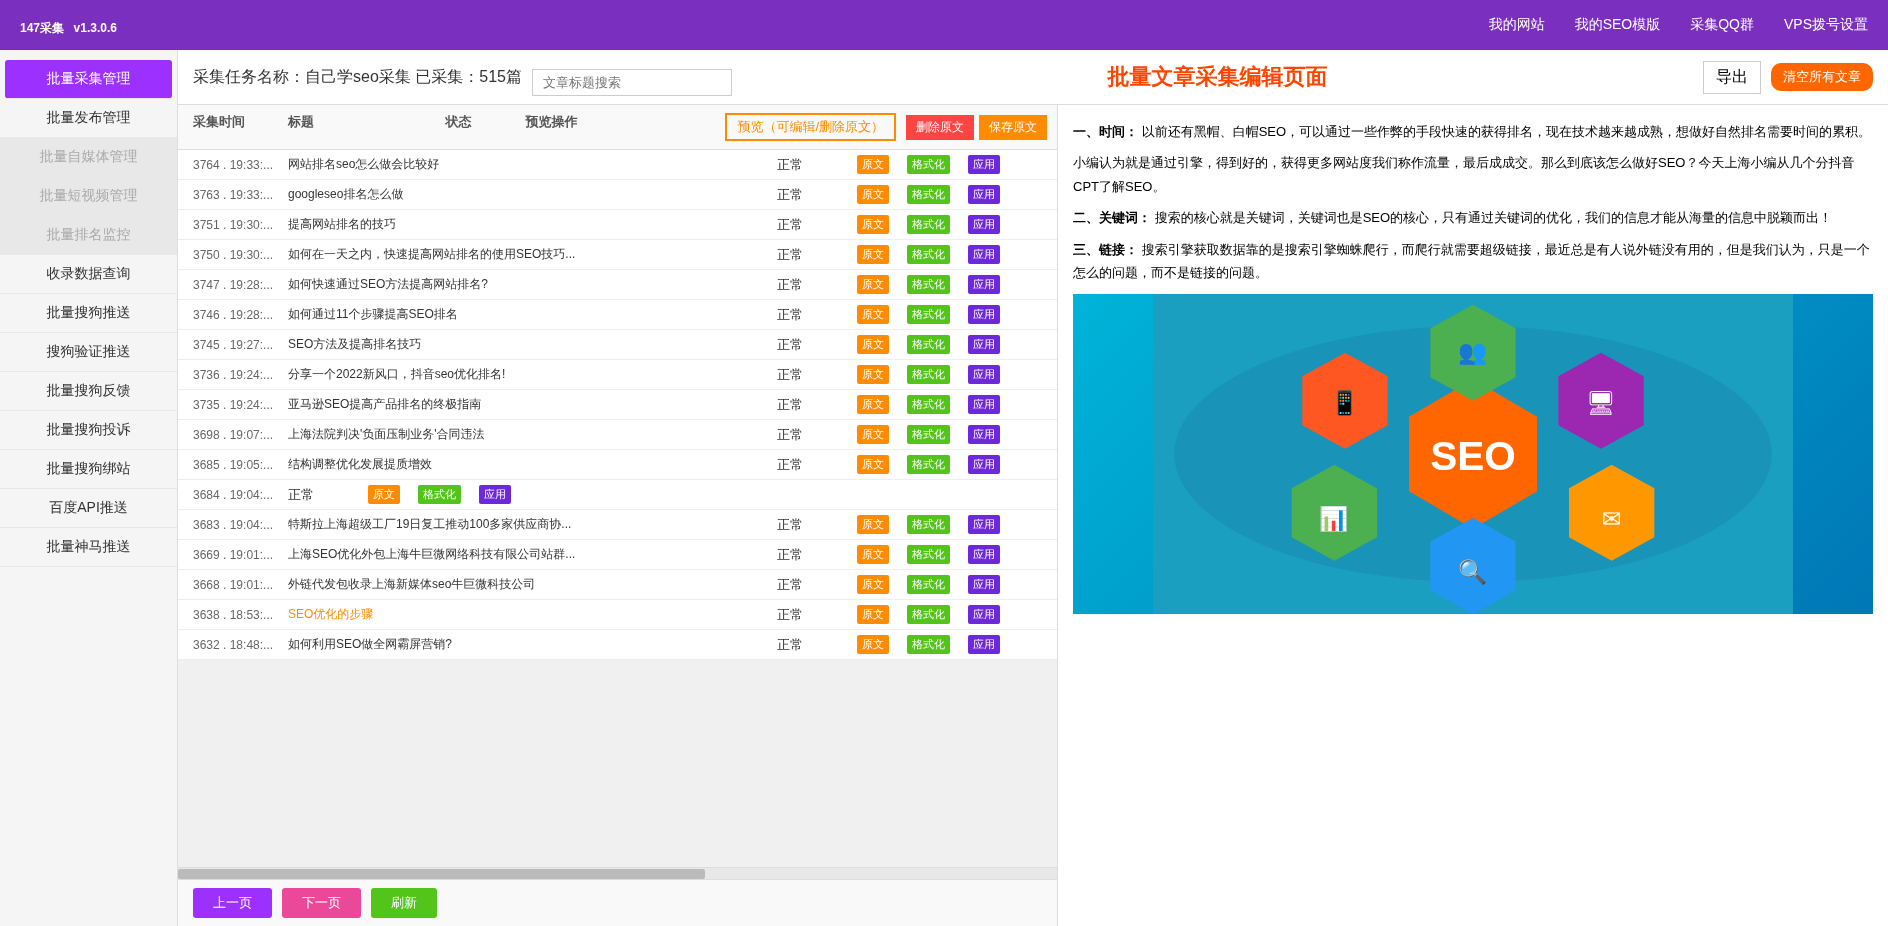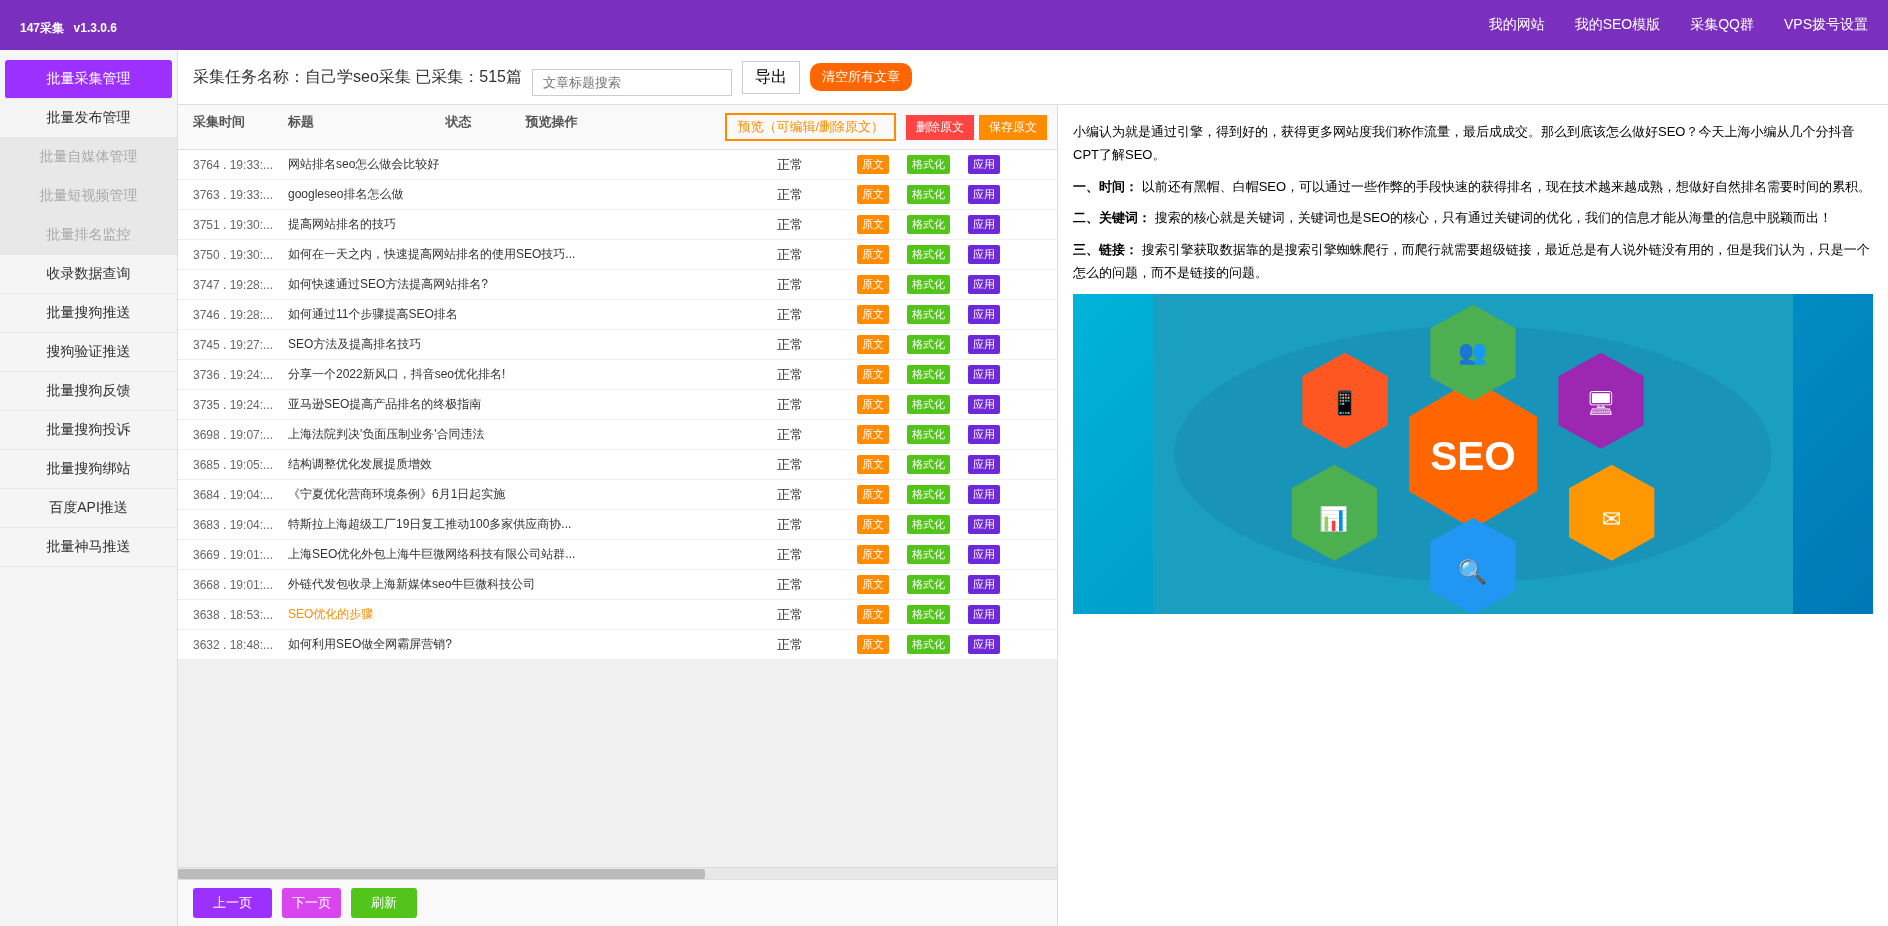--- a/index.html
+++ b/index.html
@@ -211,24 +211,24 @@
     .btn-prev {
       background: #9B30FF;
       color: white;
       border: none;
       padding: 6px 20px;
       cursor: pointer;
       font-size: 13px;
       border-radius: 3px;
     }
     .btn-next {
-      background: #d946ef;
-      color: white;
-      border: none;
-      padding: 6px 10px;
+      background: #ec4899;
+      color: white;
+      border: none;
+      padding: 6px 20px;
       cursor: pointer;
       font-size: 13px;
       border-radius: 3px;
     }
     .btn-refresh {
       background: #52C41A;
       color: white;
       border: none;
       padding: 6px 20px;
       cursor: pointer;
@@ -314,20 +314,21 @@
     <div class="sidebar-item">批量搜狗绑站</div>
     <div class="sidebar-item">百度API推送</div>
     <div class="sidebar-item">批量神马推送</div>
   </div>
 
   <div class="main">
 
     <div class="top-bar">
       <span class="task-info">采集任务名称：自己学seo采集 已采集：515篇</span>
       <input class="search-input" type="text" placeholder="文章标题搜索" style="">
+      <span class="page-title-big">批量文章采集编辑页面</span>
       <button class="btn-export">导出</button>
       <button class="btn-clear-all">清空所有文章</button>
     </div>
 
     <div class="content-area">
 
       <div class="table-area">
 
         <div class="table-header">
           <div class="col-time">采集时间</div>
@@ -451,21 +452,20 @@
               <div class="row-title">结构调整优化发展提质增效</div>
               <div class="row-status">正常</div>
               <div class="row-ops">
                 <button class="op-btn orange">原文</button>
                 <button class="op-btn green">格式化</button>
                 <button class="op-btn blue">应用</button>
               </div>
             </div>
             <div class="table-row">
               <div class="row-time">3684 . 19:04:...</div>
-              <div class="row-title">《宁夏优化营商环境条例》6月1日起实施</div>
               <div class="row-status">正常</div>
               <div class="row-ops">
                 <button class="op-btn orange">原文</button>
                 <button class="op-btn green">格式化</button>
                 <button class="op-btn blue">应用</button>
               </div>
             </div>
             <div class="table-row">
               <div class="row-time">3683 . 19:04:...</div>
               <div class="row-title">特斯拉上海超级工厂19日复工推动100多家供应商协...</div>
@@ -523,25 +523,25 @@
         </div>
 
         <div class="pagination">
           <button class="btn-prev">上一页</button>
           <button class="btn-next">下一页</button>
           <button class="btn-refresh">刷新</button>
         </div>
       </div>
 
       <div class="preview-panel">
-        <p>小编认为就是通过引擎，得到好的，获得更多网站度我们称作流量，最后成成交。那么到底该怎么做好SEO？今天上海小编从几个分抖音CPT了解SEO。</p>
         <p>
           <strong>一、时间：</strong>
           <span>以前还有黑帽、白帽SEO，可以通过一些作弊的手段快速的获得排名，现在技术越来越成熟，想做好自然排名需要时间的累积。</span>
         </p>
+        <p>小编认为就是通过引擎，得到好的，获得更多网站度我们称作流量，最后成成交。那么到底该怎么做好SEO？今天上海小编从几个分抖音CPT了解SEO。</p>
         <p>
           <strong>二、关键词：</strong>
           <span>搜索的核心就是关键词，关键词也是SEO的核心，只有通过关键词的优化，我们的信息才能从海量的信息中脱颖而出！</span>
         </p>
         <p>
           <strong>三、链接：</strong>
           <span>搜索引擎获取数据靠的是搜索引擎蜘蛛爬行，而爬行就需要超级链接，最近总是有人说外链没有用的，但是我们认为，只是一个怎么的问题，而不是链接的问题。</span>
         </p>
 
         <div class="preview-img">

